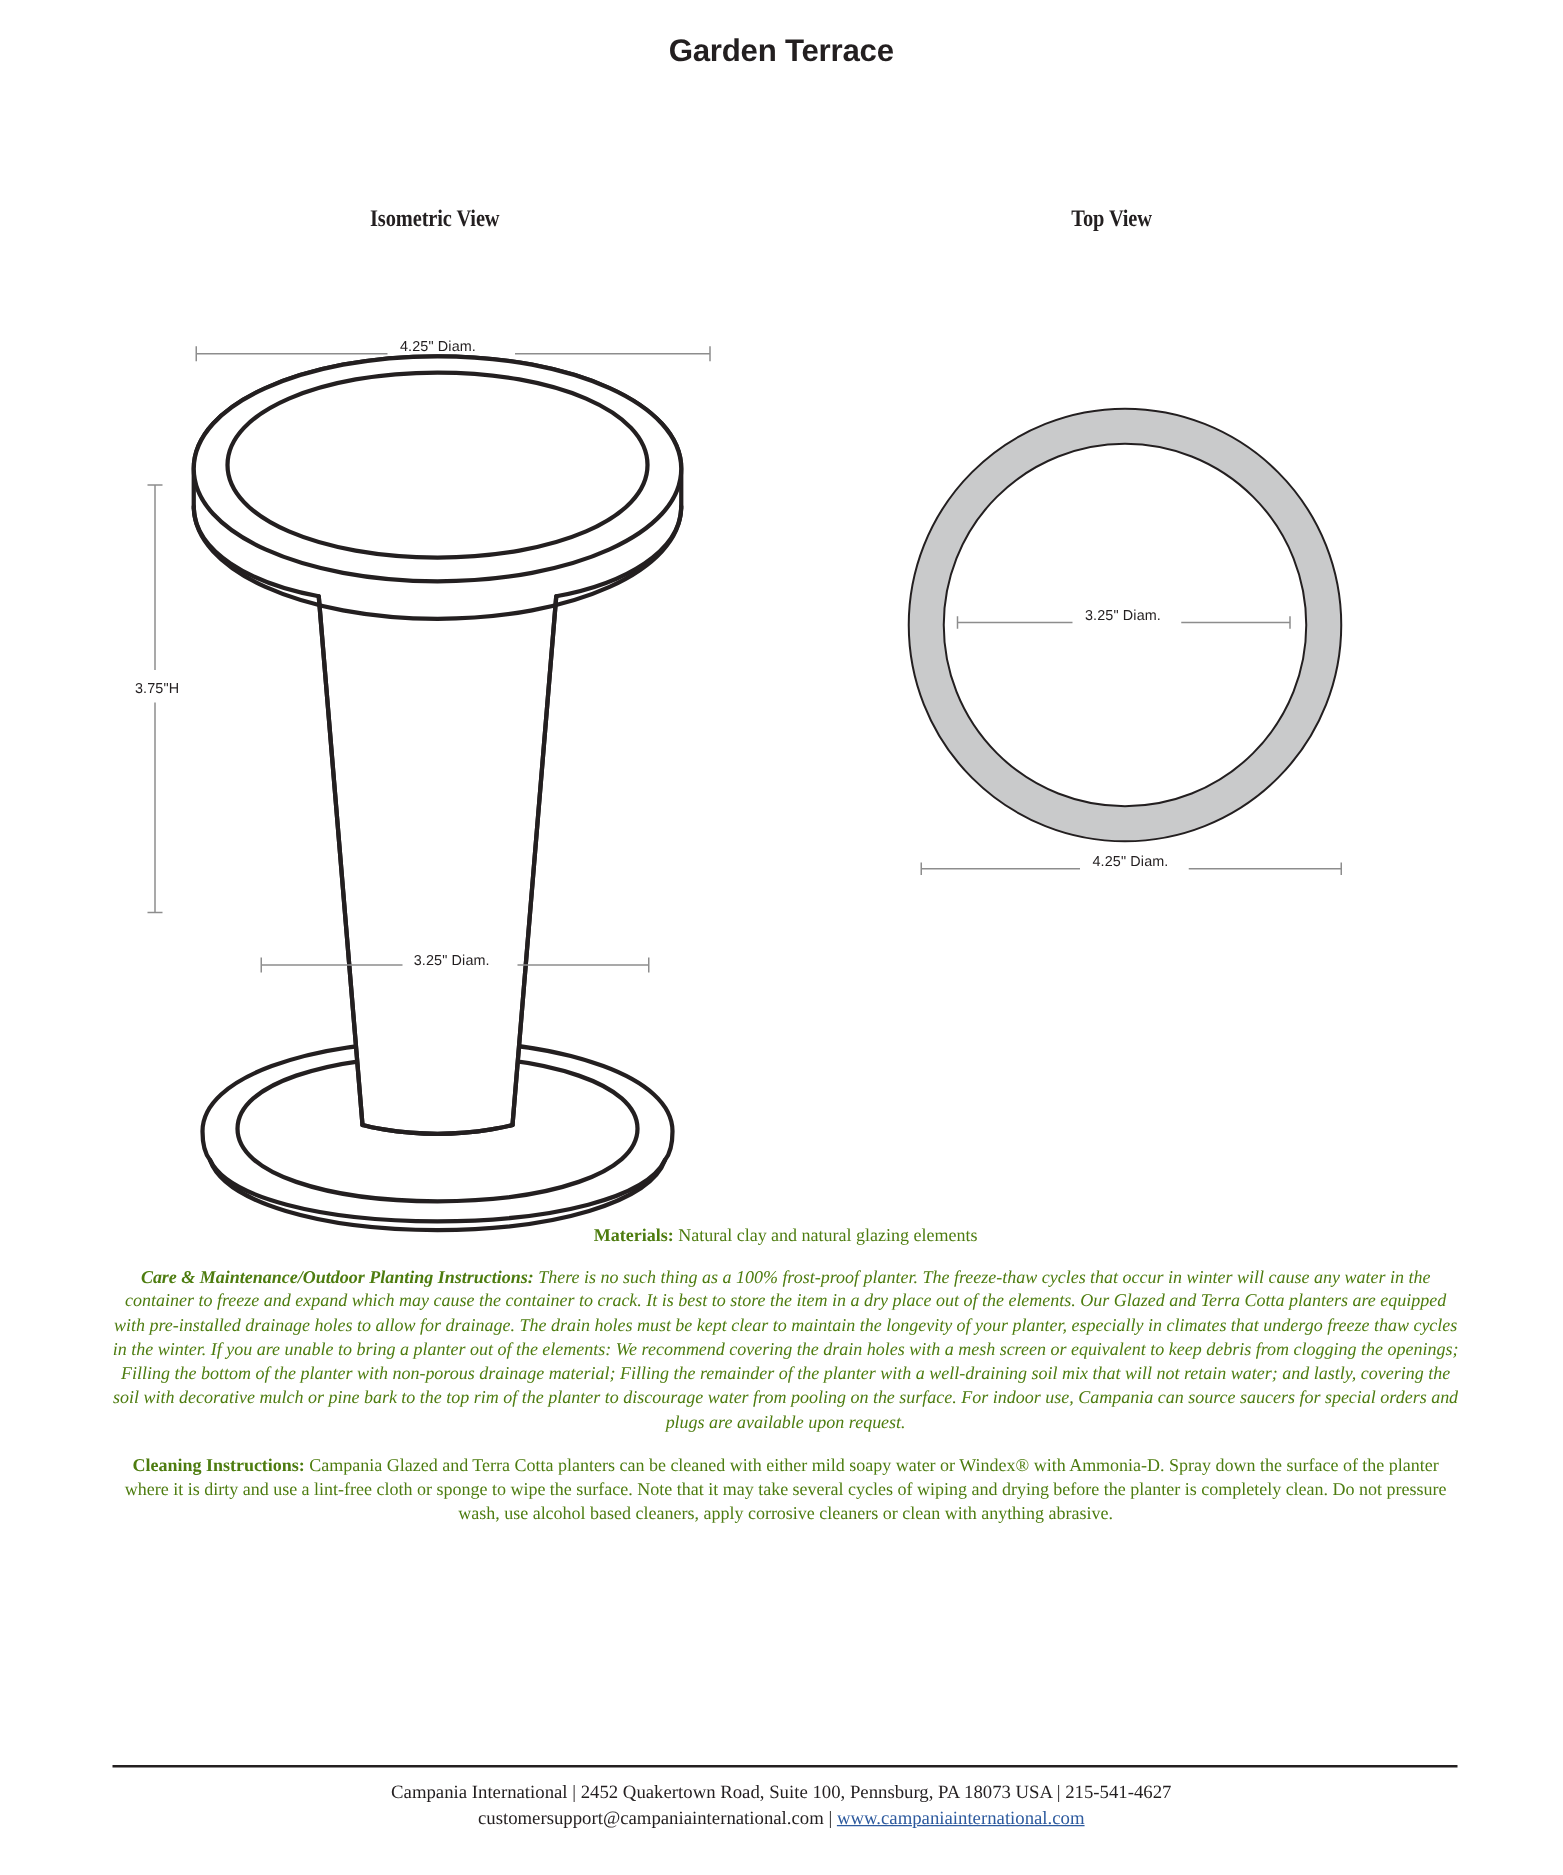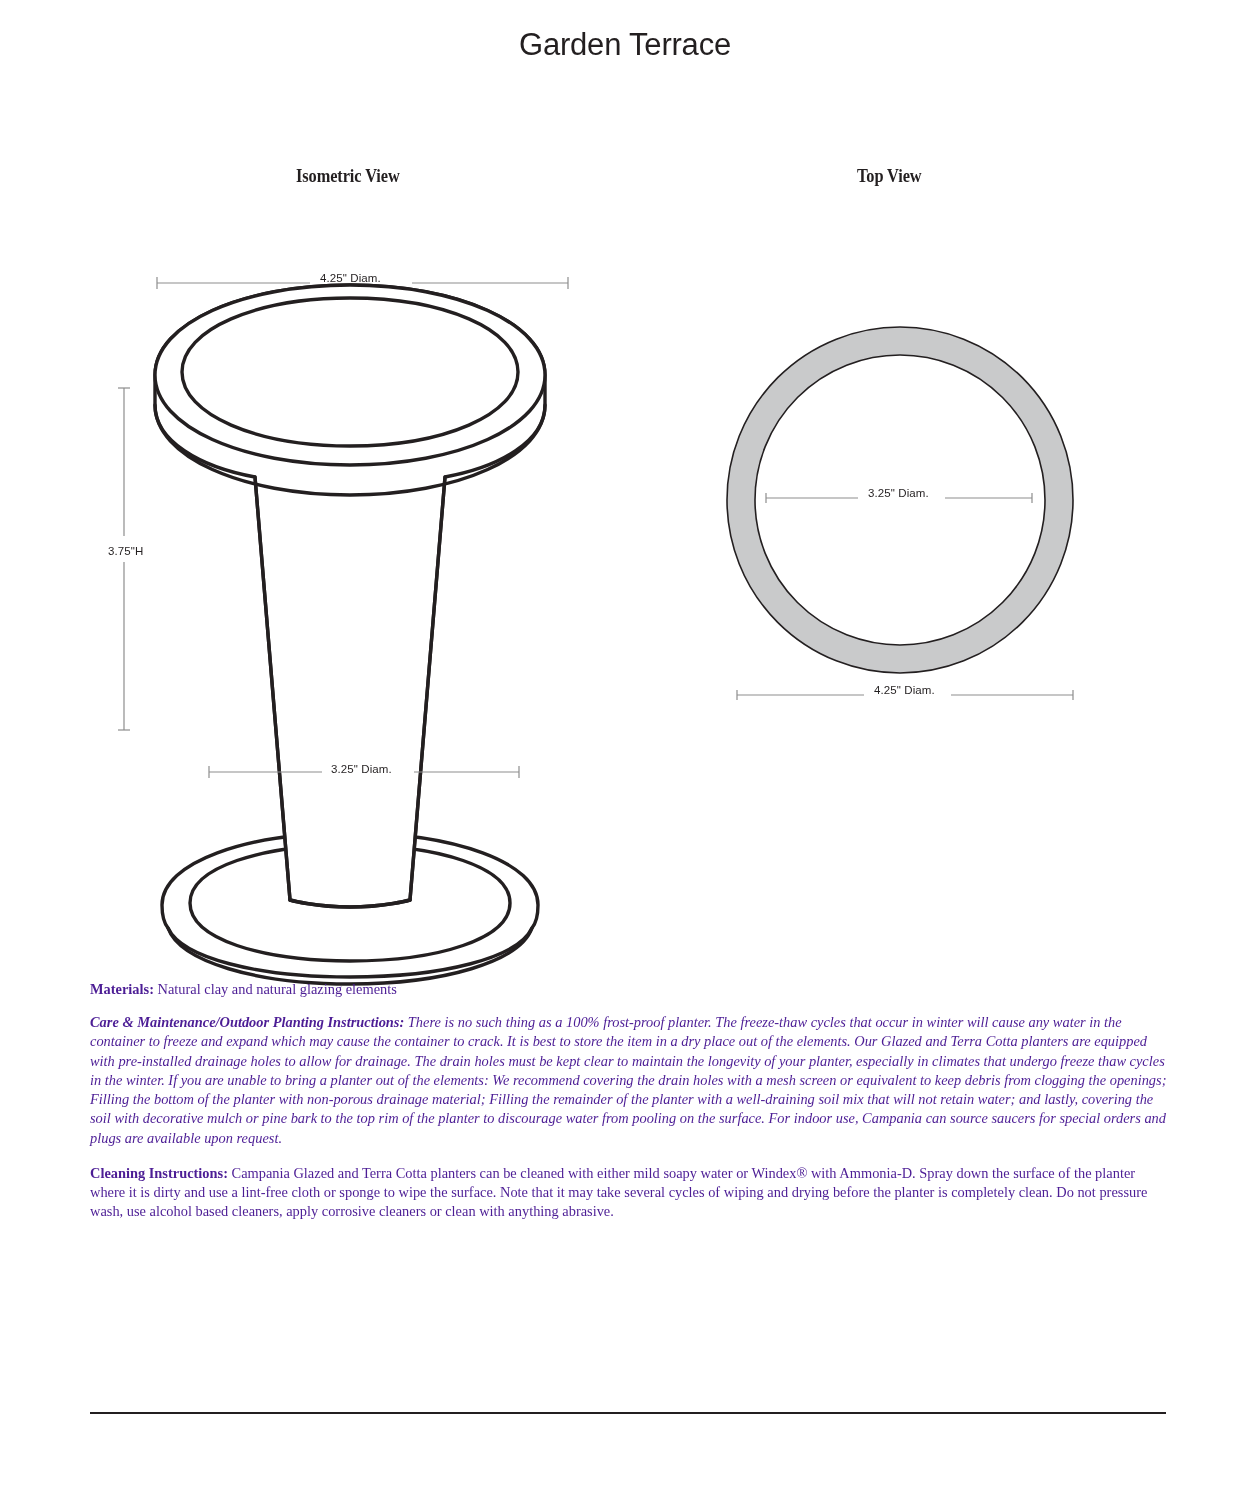--- a/index.html
+++ b/index.html
@@ -13,22 +13,22 @@
   }
   .sheet { position:absolute; inset:0; }
 
   
   .title-block {
     position:absolute; left:0; right:0; top:24px;
     text-align:center;
   }
   .title-line {
     font-family:"Liberation Sans", sans-serif;
-    font-weight:normal;
-    font-size:31px;
+    font-weight:bold;
+    font-size:25px;
     line-height:1.36;
     letter-spacing:-0.2px;
     color:#231f20;
   }
 
   
   .view-label {
     position:absolute;
     font-family:"Liberation Serif", serif;
     font-weight:bold;
@@ -64,22 +64,22 @@
 
   
   .body-copy {
     position:absolute;
     left:90px;
     top:980px;
     width:1077px;
     font-family:"Liberation Serif", serif;
     font-size:14.4px;
     line-height:1.335;
-    color:#4c1d95;
-    text-align:left;
+    color:#4d7c0f;
+    text-align:center;
   }
   .body-copy p { margin:0 0 14px 0; }
   .body-copy p:last-child { margin-bottom:10px; }
   .lead { font-weight:bold; }
   .p-care { margin-bottom:16px !important;font-style:italic; }
 
   
   #footer-rule {
     position:absolute;
     left:90px; top:1412px;
@@ -193,14 +193,18 @@
   <div class="dim-text" id="dim-top-inner">3.25" Diam.</div>
   <div class="dim-text" id="dim-top-outer">4.25" Diam.</div>
 
   <div class="body-copy">
     <p><span class="lead">Materials:</span><span> Natural clay and natural glazing elements</span></p>
     <p class="p-care"><span class="lead">Care &amp; Maintenance/Outdoor Planting Instructions:</span><span> There is no such thing as a 100% frost-proof planter. The freeze-thaw cycles that occur in winter will cause any water in the container to freeze and expand which may cause the container to crack. It is best to store the item in a dry place out of the elements. Our Glazed and Terra Cotta planters are equipped with pre-installed drainage holes to allow for drainage. The drain holes must be kept clear to maintain the longevity of your planter, especially in climates that undergo freeze thaw cycles in the winter. If you are unable to bring a planter out of the elements: We recommend covering the drain holes with a mesh screen or equivalent to keep debris from clogging the openings; Filling the bottom of the planter with non-porous drainage material; Filling the remainder of the planter with a well-draining soil mix that will not retain water; and lastly, covering the soil with decorative mulch or pine bark to the top rim of the planter to discourage water from pooling on the surface. For indoor use, Campania can source saucers for special orders and plugs are available upon request.</span></p>
     <p><span class="lead">Cleaning Instructions:</span><span> Campania Glazed and Terra Cotta planters can be cleaned with either mild soapy water or Windex® with Ammonia-D. Spray down the surface of the planter where it is dirty and use a lint-free cloth or sponge to wipe the surface. Note that it may take several cycles of wiping and drying before the planter is completely clean. Do not pressure wash, use alcohol based cleaners, apply corrosive cleaners or clean with anything abrasive.</span></p>
   </div>
 
   <div id="footer-rule"></div>
+  <div class="footer">
+    <span class="footer-line">Campania International | 2452 Quakertown Road, Suite 100, Pennsburg, PA 18073 USA | 215-541-4627</span>
+    <span class="footer-line"><span>customersupport@campaniainternational.com | </span><a class="footer-link" href="#">www.campaniainternational.com</a></span>
+  </div>
 
 </div>
 
 </body></html>

